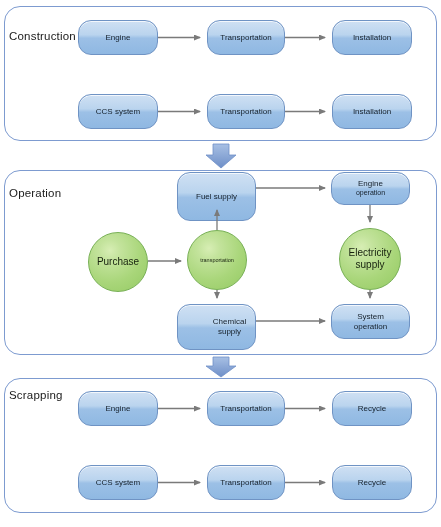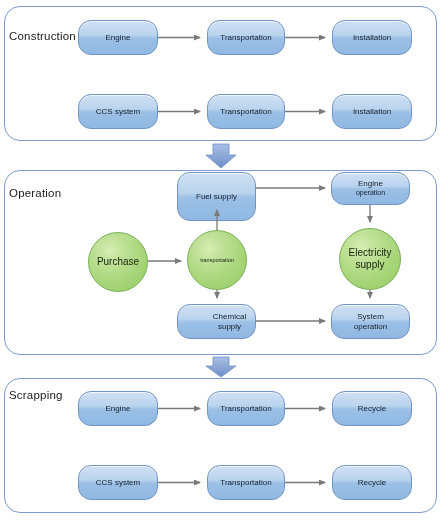--- a/index.html
+++ b/index.html
@@ -118,21 +118,21 @@
     <span>Fuel supply</span>
   </div>
 
   <div class="pbox" style="left:331px; top:172px; width:79px; height:33px;">
     <span>
       <span class="l2">Engine</span>
       <span class="l2 small">operation</span>
     </span>
   </div>
 
-  <div class="pbox" style="left:177px; top:304px; width:79px; height:35px;padding-left:28px;">
+  <div class="pbox" style="left:177px; top:304px; width:79px; height:46px;padding-left:28px;">
     <span>
       <span class="l2">Chemical</span>
       <span class="l2">supply</span>
     </span>
   </div>
 
   <div class="pbox" style="left:331px; top:304px; width:79px; height:35px;">
     <span>
       <span class="l2">System</span>
       <span class="l2">operation</span>

